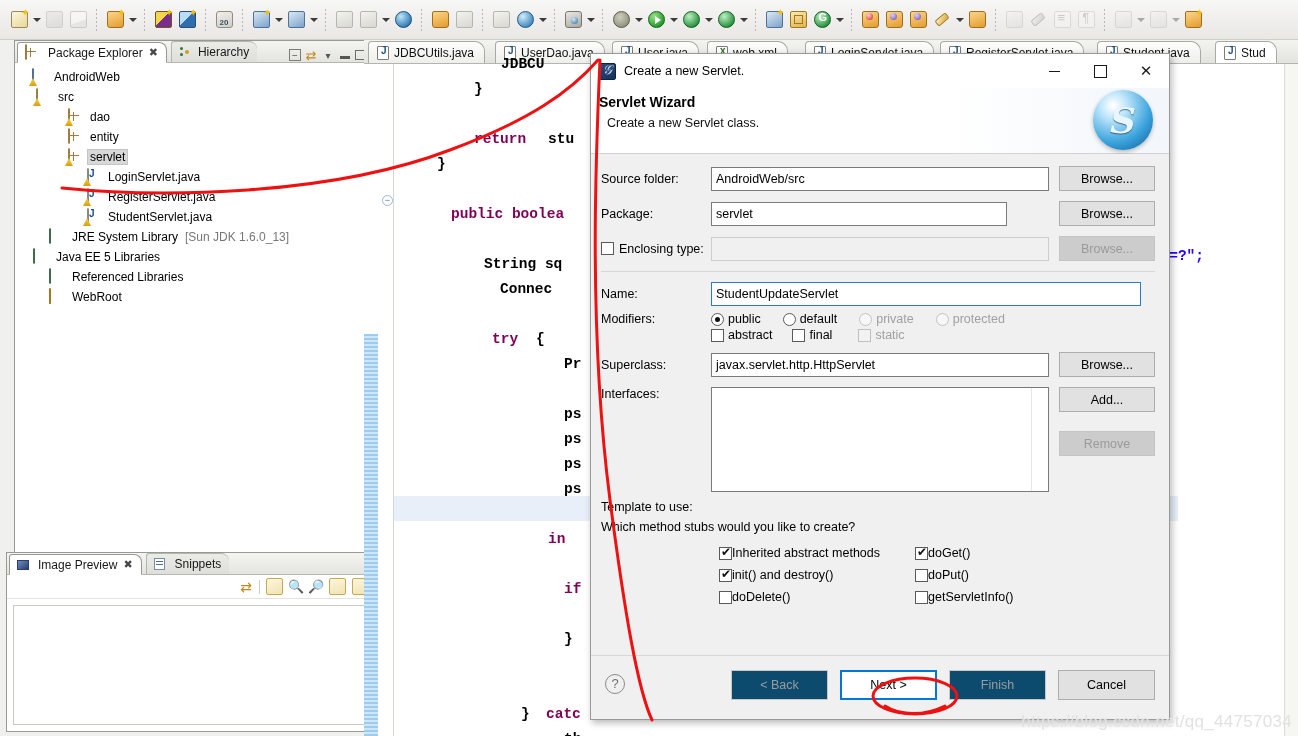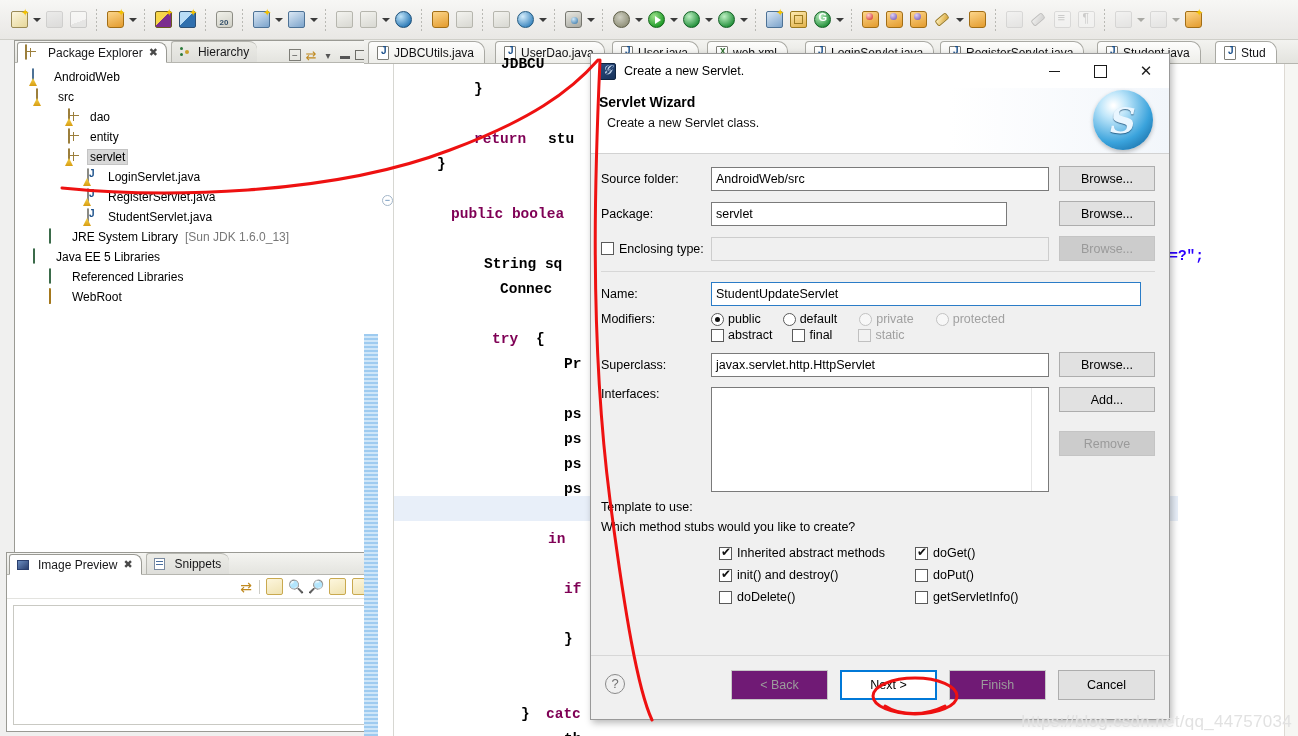--- a/index.html
+++ b/index.html
@@ -198,31 +198,31 @@
   .modopt.dim { color:#a0a0a0; }
   .iface { flex:1; height:105px; background:#fff; border:1px solid #7a7a7a; position:relative; }
   .iface::after{ content:""; position:absolute; right:16px; top:0; bottom:0; width:1px; background:#e6e6e6; }
   .tmpl { flex:1; height:25px; background:#e3e3e3; border:1px solid #9b9b9b; font-size:12.5px;
      display:flex; align-items:center; padding-left:5px; position:relative; }
   .tmpl .chev { position:absolute; right:8px; top:6px; width:8px;height:8px;
      border-right:1.5px solid #333; border-bottom:1.5px solid #333; transform:rotate(45deg); }
   .qtext { font-size:12.5px; color:#000; margin:6px 0 8px 0; }
   .stubgrid { margin-left:118px; }
   .stubrow { display:flex; align-items:center; height:22px; }
-  .stubcell { display:flex; align-items:center; gap:5px; font-size:12.5px; }
+  .stubcell { display:flex; align-items:center; font-size:12.5px; }
   .stubcell.c1 { width:196px; }
 
   .dlg-foot { position:absolute; left:0; right:0; bottom:0; height:64px; background:#f0f0f0;
      border-top:1px solid #d7d7d7; }
   .helpq { position:absolute; left:14px; top:18px; width:20px;height:20px; border:1.6px solid #8a8a8a;
      border-radius:50%; color:#6f6f6f; font-size:13px; text-align:center; line-height:17px; }
   .btnrow { position:absolute; right:14px; top:14px; display:flex; gap:12px; }
   .dbtn { width:97px; height:30px; background:#e1e1e1; border:1px solid #adadad; font-size:12.5px;
      color:#000; display:flex; align-items:center; justify-content:center; }
-  .dbtn.dis { color:#9c9c9c; background:#701a75; border-color:#c7c7c7; }
+  .dbtn.dis { color:#9c9c9c; background:#0c4a6e; border-color:#c7c7c7; }
   .dbtn.focus { background:#fff; border:2px solid #0078d7; }
 
   .watermark { position:absolute; right:6px; bottom:4px; font-size:17px; color:#e2e2e2;
      font-family:"Liberation Sans",sans-serif; letter-spacing:.3px; }
 
   
   .ann { position:absolute; left:0; top:0; width:1298px; height:736px; pointer-events:none; }
 </style>
 </head>
 <body>

